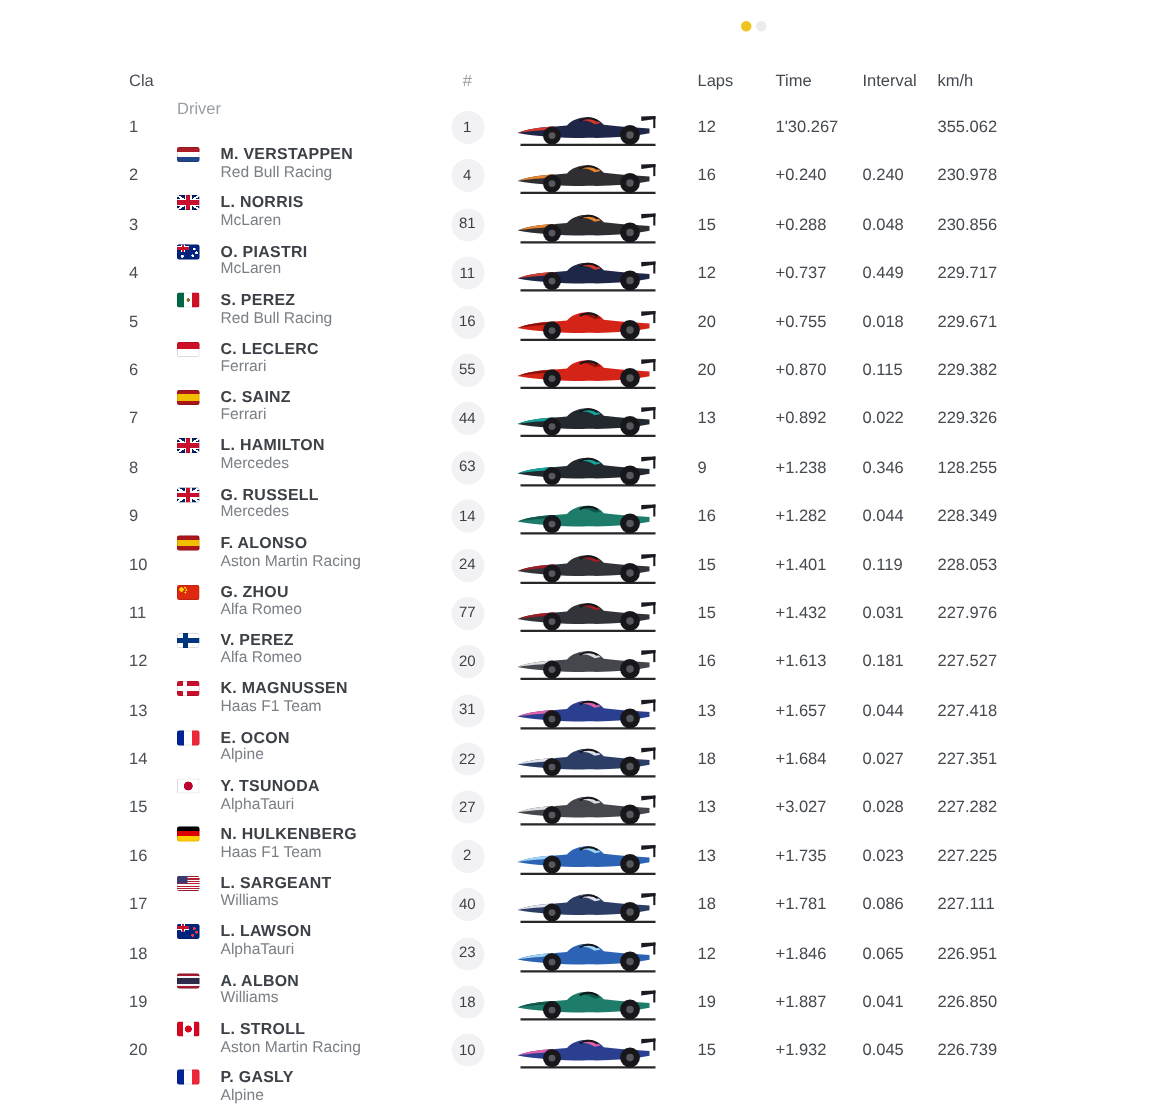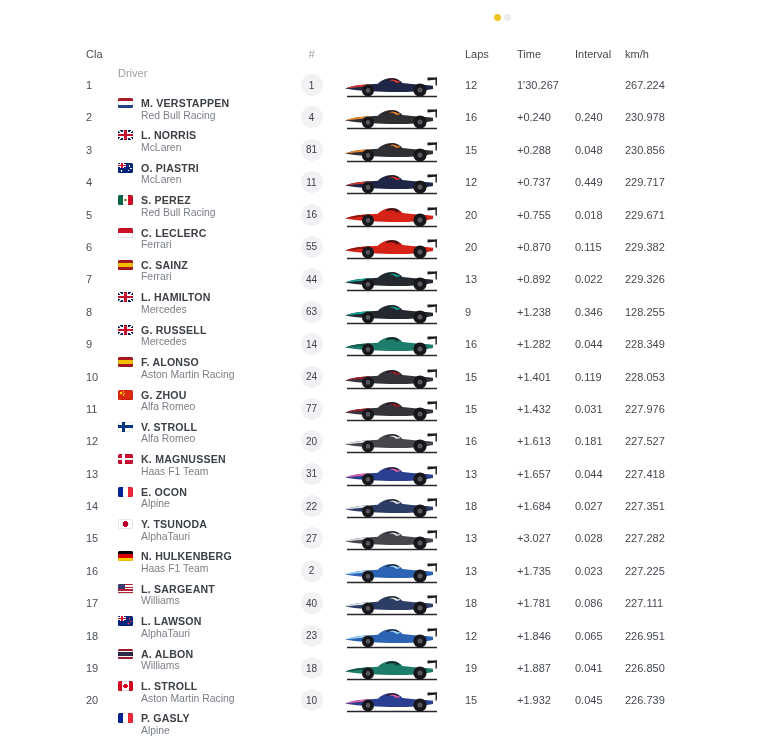--- a/index.html
+++ b/index.html
@@ -11,21 +11,21 @@
   .dot{width:7px;height:7px;border-radius:50%;cursor:pointer;}
 
   
   .table{position:absolute;top:28px;left:78px;width:611px;}
   .hrow,.row{display:grid;grid-template-columns:36px 175px 45px 125px 52px 58px 50px 70px;align-items:center;}
   .hrow{height:18px;margin-bottom:2px;}
   .h{font-size:11px;color:#999ea6;}
   .row{height:32.4px;}
   .c{min-width:0;}
   .pos{padding-left:8px;font-size:11px;color:#4a4f56;}
-  .driver{display:flex;align-items:flex-start;gap:8px;padding-left:4px;margin-top:48px;}
+  .driver{display:flex;align-items:flex-start;gap:14px;padding-left:4px;margin-top:48px;}
   .hdriver{padding-left:4px;margin-top:39px;}
   .dn{display:flex;flex-direction:column;line-height:12.5px;padding-top:1px;}
   .name{font-size:10.6px;font-weight:700;color:#3c4147;letter-spacing:.2px;white-space:nowrap;}
   .team{font-size:10.4px;color:#7b8087;white-space:nowrap;}
   .num{display:flex;justify-content:center;}
   .hnum{text-align:center;}
   .badge{display:inline-flex;align-items:center;justify-content:center;width:22px;height:22px;
          border-radius:50%;background:#f2f2f4;font-size:10px;color:#3b4046;}
   .carcell{display:flex;padding-left:8px;}
   .laps,.time,.interval,.kmh{padding-left:6px;font-size:11px;color:#44494f;}
@@ -128,21 +128,21 @@
           <path d="M94.2 7.4 L94.2 15.4" stroke="#1a1a20" stroke-width="1.4"></path>
           <circle cx="26" cy="20.4" r="6" fill="#17171b"></circle>
           <circle cx="26" cy="20.4" r="2.3" fill="#57575e"></circle>
           <circle cx="78" cy="20" r="6.6" fill="#17171b"></circle>
           <circle cx="78" cy="20" r="2.5" fill="#57575e"></circle>
         </svg>
       </div>
       <div class="c laps">12</div>
       <div class="c time">1'30.267</div>
       <div class="c interval"></div>
-      <div class="c kmh">267.224</div>
+      <div class="c kmh">355.062</div>
     </div>
 
     <div class="row">
       <div class="c pos">2</div>
       <div class="c driver">
         <span class="flag f-uk"></span>
         <span class="dn">
           <span class="name">L. NORRIS</span>
           <span class="team">McLaren</span>
         </span>
@@ -424,21 +424,21 @@
       <div class="c time">+1.401</div>
       <div class="c interval">0.119</div>
       <div class="c kmh">228.053</div>
     </div>
 
     <div class="row">
       <div class="c pos">11</div>
       <div class="c driver">
         <span class="flag f-finland"></span>
         <span class="dn">
-          <span class="name">V. STROLL</span>
+          <span class="name">V. PEREZ</span>
           <span class="team">Alfa Romeo</span>
         </span>
       </div>
       <div class="c num">
         <span class="badge">77</span>
       </div>
       <div class="c carcell">
         <svg class="car" width="100" height="30" viewBox="0 0 100 30" style="--body: #33343a; --accent: #a01c26;">
           <path d="M5 26.6 H95" stroke="#26262b" stroke-width="1.5" fill="none"></path>
           <path d="M3 18.6 C10 15.9 18 14.7 28 14.3 L36 13.7 C39 9.7 46 7.7 51 8.3 C55.5 8.8 58.5 10.7 60.5 13.1 L70 14.1 C78 14.7 85 15.1 91 15.7 L91 18.9 C78 21.5 64 22.1 51 21.9 C34 22.1 16 21 3 18.6 Z" fill="var(--body)"></path>

